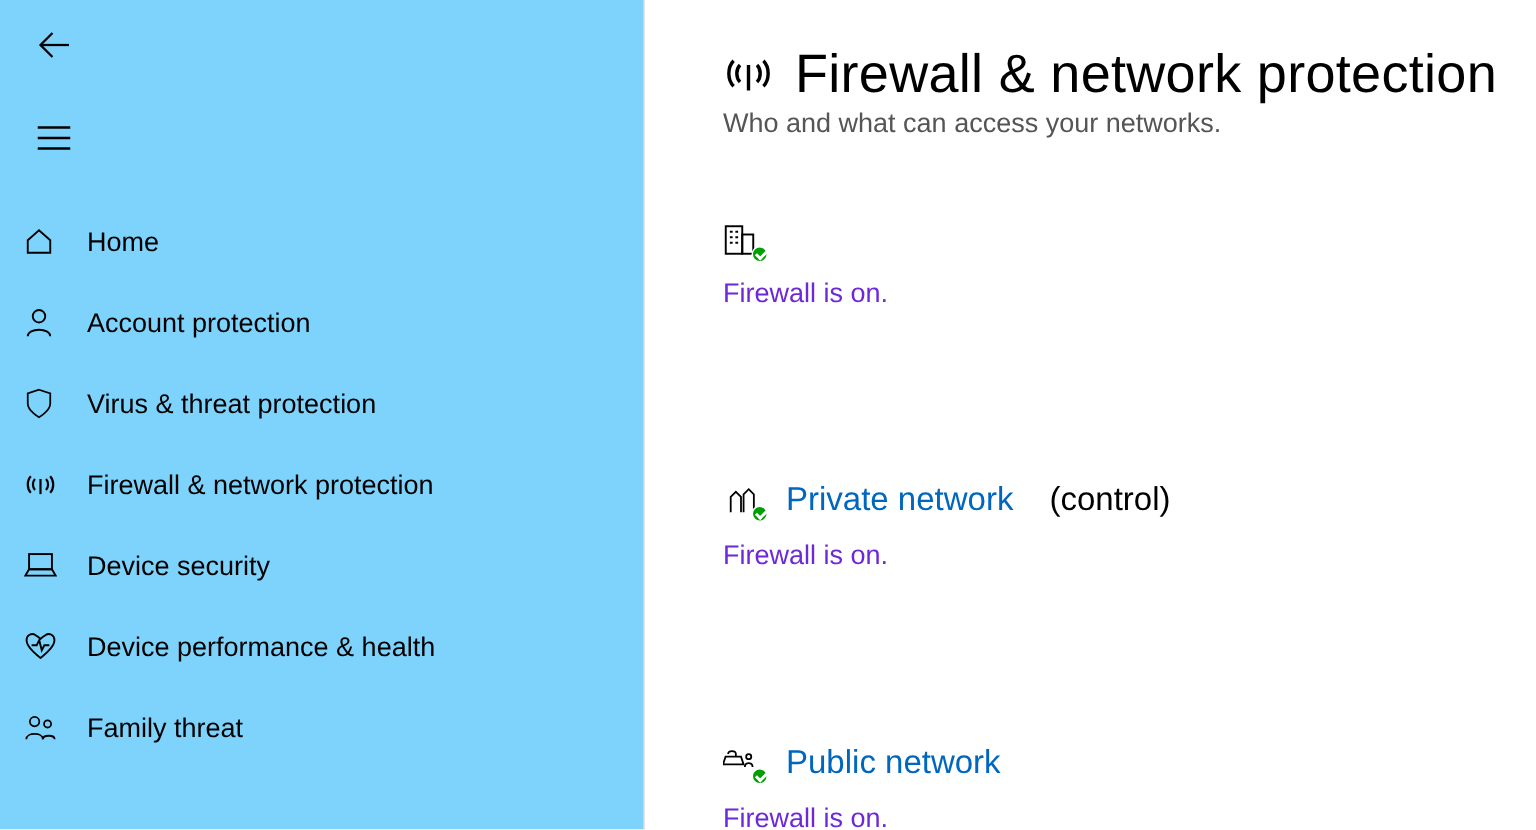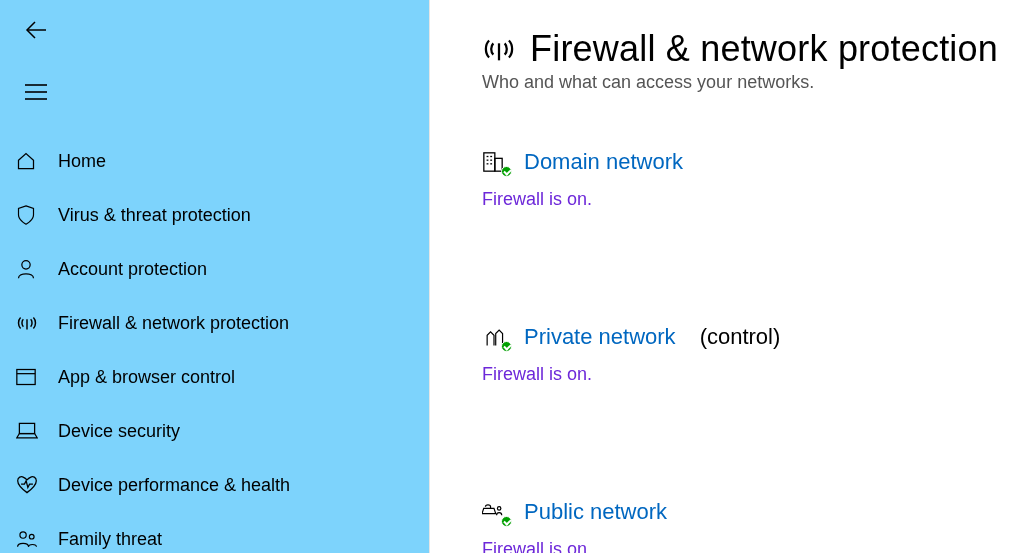--- a/index.html
+++ b/index.html
@@ -88,59 +88,50 @@
         <span class="ic">
           <svg width="20" height="20" viewBox="0 0 24 24" fill="none" stroke="#000" stroke-width="1.5">
             <path d="M3 11 L12 3 L21 11 V21 H3 Z"></path>
           </svg>
         </span>
         <span class="label">Home</span>
       </div>
 
       <div class="nav-item">
         <span class="ic">
-          <svg width="20" height="22" viewBox="0 0 24 26" fill="none" stroke="#000" stroke-width="1.4">
-            <path d="M12 2 L21 5 V13 C21 19 12 24 12 24 C12 24 3 19 3 13 V5 Z"></path>
-          </svg>
-        </span>
-        <span class="label">Virus &amp; threat protection</span>
-      </div>
-
-      <div class="nav-item">
-        <span class="ic">
           <svg width="20" height="22" viewBox="0 0 24 26" fill="none" stroke="#000" stroke-width="1.5">
             <circle cx="12" cy="8" r="5"></circle>
             <path d="M3 24 C3 17 21 17 21 24"></path>
           </svg>
         </span>
         <span class="label">Account protection</span>
+      </div>
+
+      <div class="nav-item">
+        <span class="ic">
+          <svg width="20" height="22" viewBox="0 0 24 26" fill="none" stroke="#000" stroke-width="1.4">
+            <path d="M12 2 L21 5 V13 C21 19 12 24 12 24 C12 24 3 19 3 13 V5 Z"></path>
+          </svg>
+        </span>
+        <span class="label">Virus &amp; threat protection</span>
       </div>
 
       <div class="nav-item">
         <span class="ic">
           <svg width="22" height="22" viewBox="0 0 24 24" fill="none" stroke="#000" stroke-width="1.6">
             <path d="M5 6 C2 9 2 15 5 18"></path>
             <path d="M8 8 C6 10 6 14 8 16"></path>
             <line x1="12" y1="8" x2="12" y2="19"></line>
             <path d="M16 8 C18 10 18 14 16 16"></path>
             <path d="M19 6 C22 9 22 15 19 18"></path>
           </svg>
         </span>
         <span class="label">Firewall &amp; network protection</span>
       </div>
 
-      <div class="nav-item">
-        <span class="ic">
-          <svg width="20" height="18" viewBox="0 0 24 20" fill="none" stroke="#000" stroke-width="1.5">
-            <rect x="1" y="1" width="22" height="18"></rect>
-            <line x1="1" y1="6" x2="23" y2="6"></line>
-          </svg>
-        </span>
-        <span class="label">App &amp; browser control</span>
-      </div>
 
       <div class="nav-item">
         <span class="ic">
           <svg width="22" height="18" viewBox="0 0 26 20" fill="none" stroke="#000" stroke-width="1.5">
             <rect x="4" y="1" width="18" height="12"></rect>
             <path d="M1 18 L4 13 L22 13 L25 18 Z"></path>
           </svg>
         </span>
         <span class="label">Device security</span>
       </div>
@@ -193,21 +184,20 @@
             <rect x="14" y="8" width="8" height="14"></rect>
             <line x1="5" y1="6" x2="7" y2="6"></line>
               <line x1="9" y1="6" x2="11" y2="6"></line>
             <line x1="5" y1="10" x2="7" y2="10"></line>
               <line x1="9" y1="10" x2="11" y2="10"></line>
             <line x1="5" y1="14" x2="7" y2="14"></line>
               <line x1="9" y1="14" x2="11" y2="14"></line>
           </svg>
           <span class="status-check"></span>
         </span>
-        <span class="netlink">Domain network</span>
       </div>
       <div class="netstatus">Firewall is on.</div>
     </div>
 
     <div class="netblock">
       <div class="nethead">
         <span class="status-icon">
           <svg width="24" height="22" viewBox="0 0 28 24" fill="none" stroke="#000" stroke-width="1.4">
             <path d="M6 22 V10 L10 6 L14 10 V22"></path>
             <path d="M16 22 V8 L20 4 L24 8 V22"></path>

